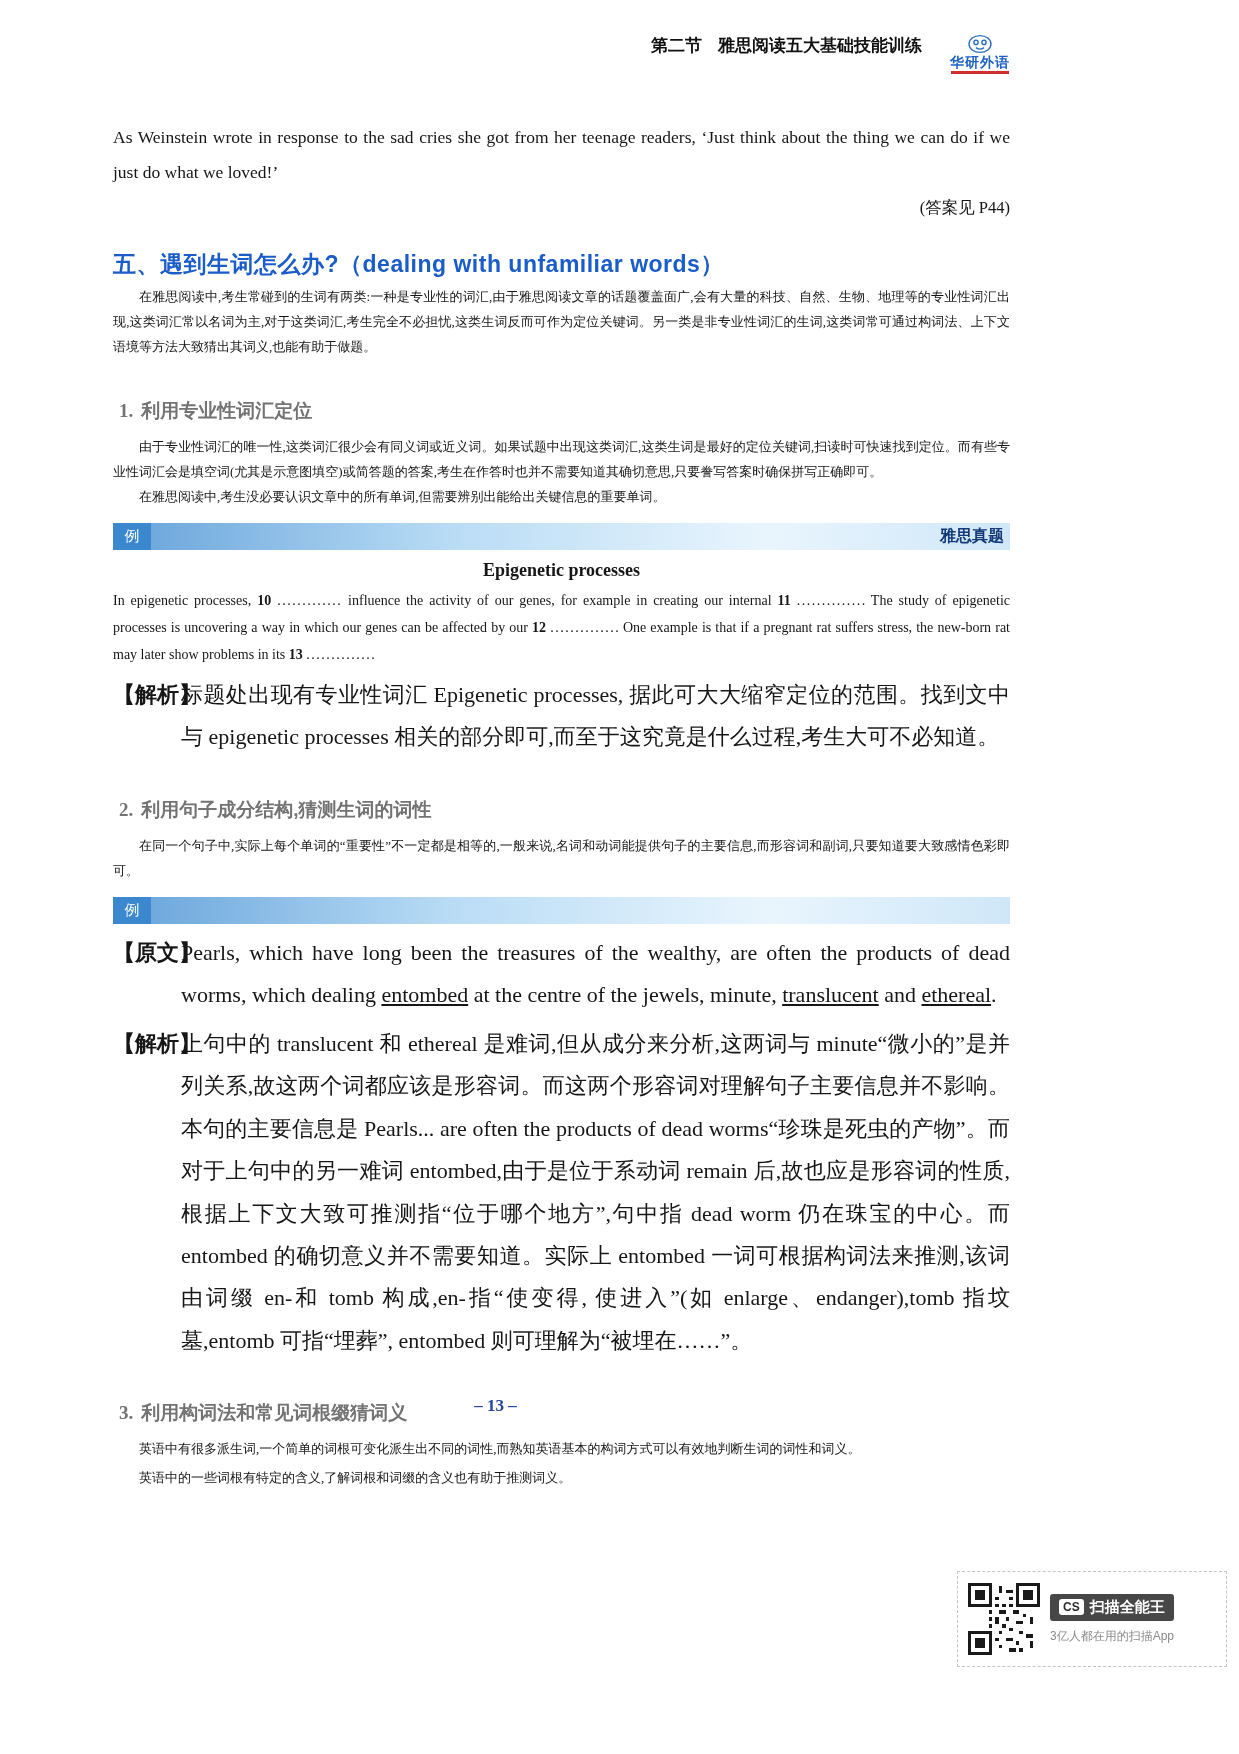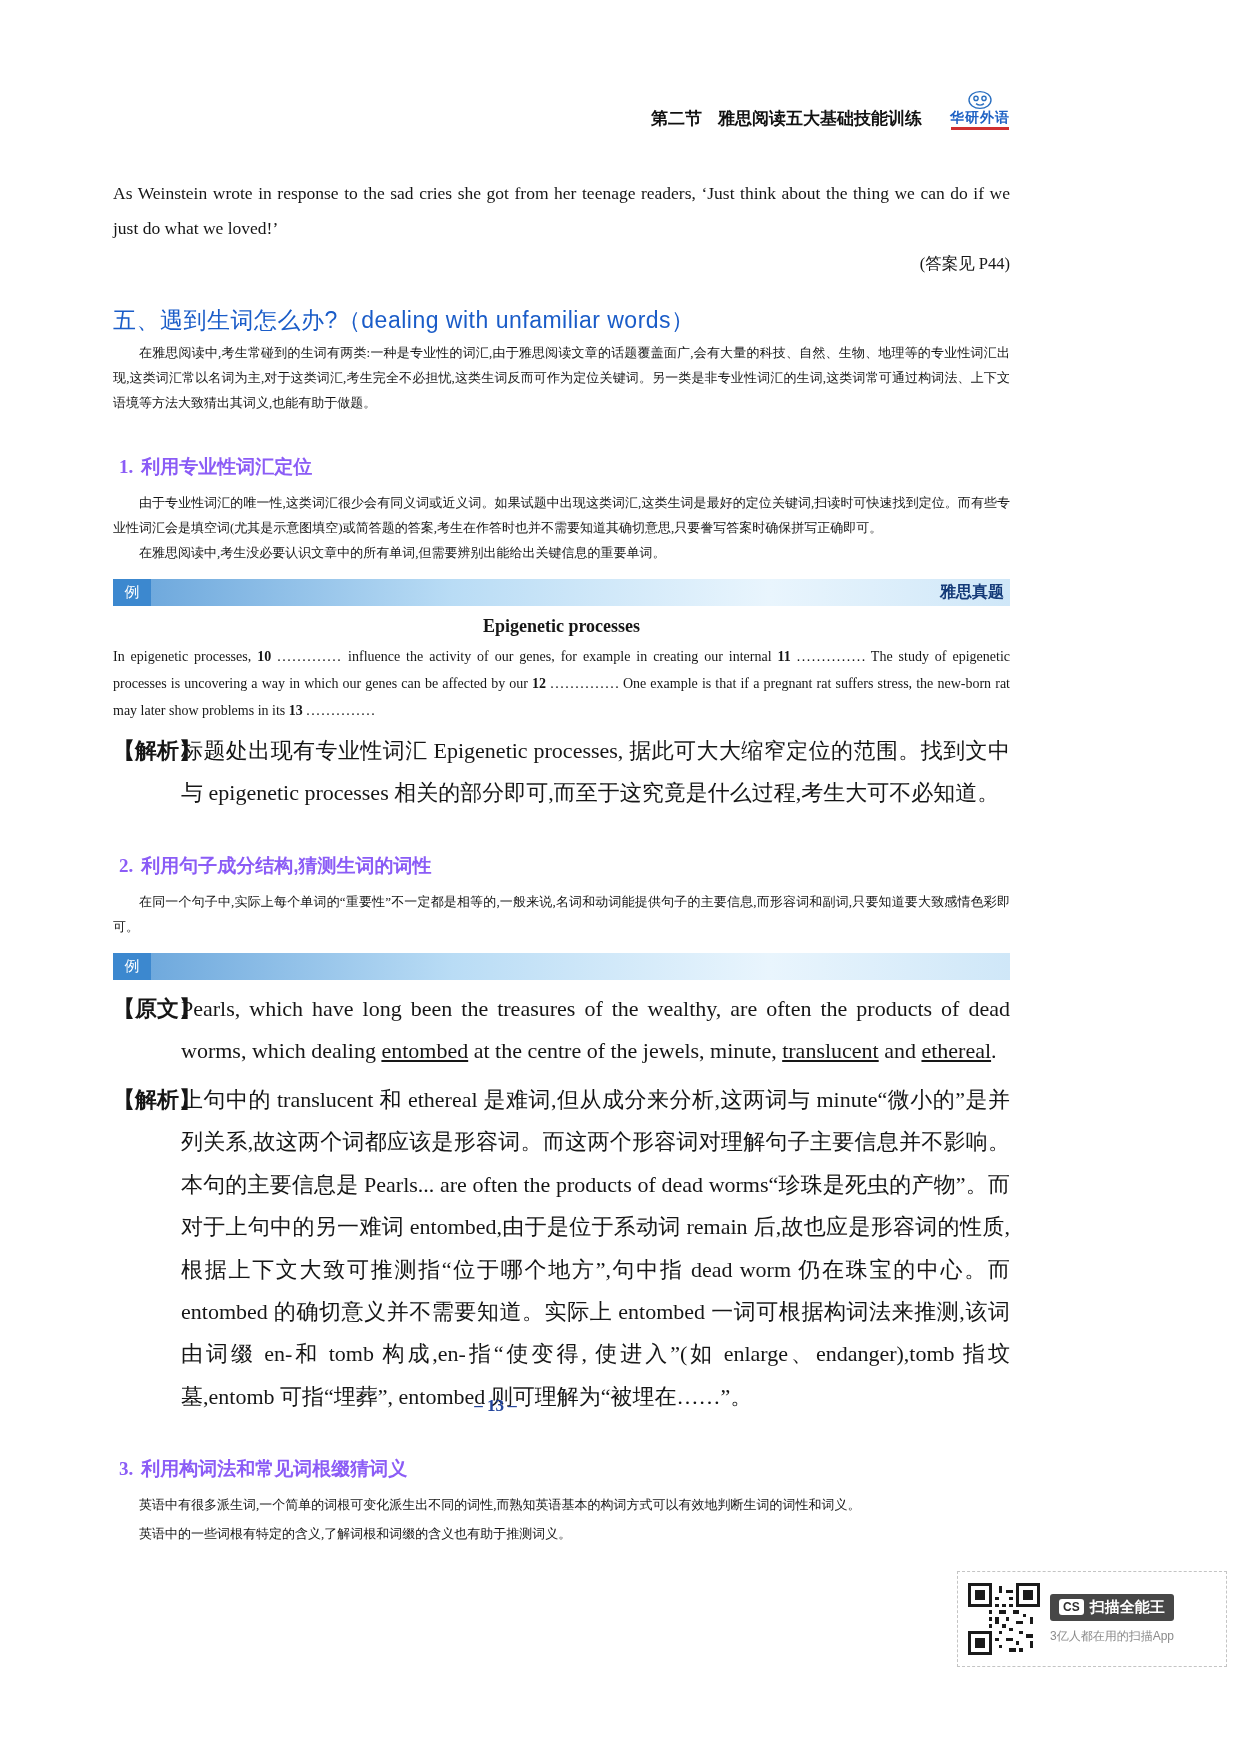--- a/index.html
+++ b/index.html
@@ -7,49 +7,49 @@
   body {
     width: 1239px; height: 1754px;
     position: relative; overflow: hidden;
     font-family: "Liberation Serif", "DejaVu Serif", serif;
     color: #161616;
   }
   .page { margin-left: 113px; width: 897px; }
 
   
   .header {
-    display: flex; justify-content: flex-end; align-items: flex-end;
-    padding-top: 90px;
-    font-family: Liberation Mono, monospace;
+    display: flex; justify-content: flex-end; align-items: flex-start;
+    padding-top: 34px;
+    font-family: Liberation Sans, sans-serif;
     font-weight: bold; font-size: 17px; color: #111;
   }
   .hdr-label { margin-right: 16px; }
   .logo { display: flex; flex-direction: column; align-items: center; margin-left: 28px; line-height: 1; }
   .logo-text { color: #1f62c4; font-size: 14px; font-weight: bold; letter-spacing: 1px; margin-top: 1px; }
   .logo-accent { display: block; width: 58px; height: 3px; background: #d03030; margin-top: 2px; }
 
   
   .quote { margin-top: 46px; font-size: 17.5px; line-height: 1.98; text-align: justify; }
   .answer-ref { text-align: right; font-size: 16.5px; margin-top: 8px; }
 
   
   .sec-title {
     margin-top: 30px;
     font-family: "Liberation Sans", "DejaVu Sans", sans-serif;
-    font-size: 23px; font-weight: normal; color: #1a5cc8; letter-spacing: .5px;
+    font-size: 23px; font-weight: bold; color: #1a5cc8; letter-spacing: .5px;
   }
 
   .para { font-size: 13px; line-height: 1.93; text-align: justify; }
   .indent { text-indent: 2em; }
   .mt4 { margin-top: 4px; }
 
   .h3 {
     margin-top: 38px; margin-left: 6px;
     font-family: "Liberation Sans", "DejaVu Sans", sans-serif;
-    font-size: 19px; font-weight: bold; color: #8b5cf6;
+    font-size: 19px; font-weight: bold; color: #737373;
   }
   .h3 .num { font-family: "Liberation Serif", serif; margin-right: 8px; }
   .h3 + .para { margin-top: 10px; }
 
   
   .ex-bar { display: flex; height: 27px; margin: 14px 0 8px; font-family: "Liberation Sans", sans-serif; }
   .ex-label {
     width: 38px; background: #3c88cf; color: #fff; font-size: 15px;
     display: flex; align-items: center; justify-content: center; flex: 0 0 auto;
   }

